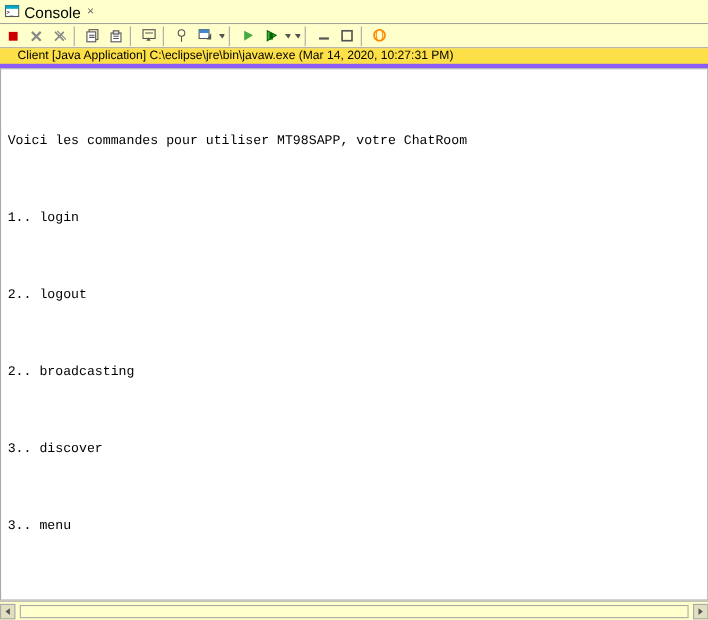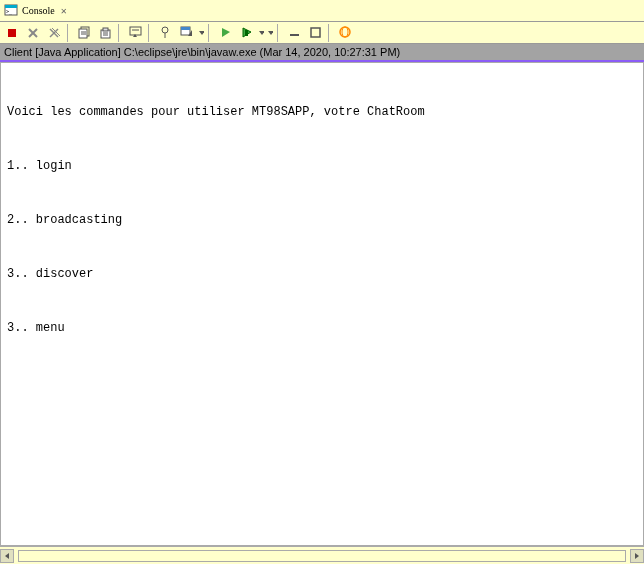--- a/index.html
+++ b/index.html
@@ -21,22 +21,22 @@
       padding: 2px 4px;
       height: 22px;
     }
     .title-bar-left {
       display: flex;
       align-items: center;
       gap: 4px;
       flex: 1;
     }
     .title-text {
-      font-size: 10px;
-      font-family: Liberation Serif, serif;
+      font-size: 14px;
+      font-family: Liberation Sans, sans-serif;
       color: #000;
     }
     .close-x {
       font-size: 10px;
       color: #666;
       cursor: pointer;
       padding: 0 2px;
     }
 
     
@@ -62,26 +62,26 @@
     }
     .toolbar-separator {
       width: 4px;
       height: 18px;
       border-left: 1px solid #aaa;
       margin: 0 2px;
     }
 
     
     .info-bar {
-      background: #a3a3a3;
-      padding: 1px 4px;
+      background: #fde047;
+      padding: 1px 16px;
       font-size: 11px;
       font-family: Arial, sans-serif;
       color: #000;
-      border-bottom: 2px solid #8b5cf6;
+      border-bottom: 4px solid #8b5cf6;
       height: 18px;
       display: flex;
       align-items: center;
     }
 
     
     .console-area {
       background: #ffffff;
       border: 1px solid #aaaaaa;
       margin: 0;
@@ -95,20 +95,21 @@
     .console-output {
       color: #000;
       font-family: 'Courier New', Courier, monospace;
       font-size: 12px;
       line-height: 1.5;
       white-space: pre;
     }
 
     .console-line {
       display: block;
+      margin-top: 16px;
     }
 
     @keyframes blink {
       0%, 100% { opacity: 1; }
       50% { opacity: 0; }
     }
 
     
     .bottom-bar {
       height: 18px;
@@ -284,20 +285,21 @@
 </div>
 
 <div class="info-bar">
   <span>Client [Java Application] C:\eclipse\jre\bin\javaw.exe (Mar 14, 2020, 10:27:31 PM)</span>
 </div>
 
 <div class="console-area">
   <div class="console-output">
     <span class="console-line">Voici les commandes pour utiliser MT98SAPP, votre ChatRoom</span>
     <span class="console-line">1.. login</span>
+    <span class="console-line">2.. logout</span>
     <span class="console-line">2.. broadcasting</span>
     <span class="console-line">3.. discover</span>
     <span class="console-line">3.. menu</span>
     
   </div>
 
 </div>
 
 <div class="bottom-bar">
   <div class="scroll-arrow">

